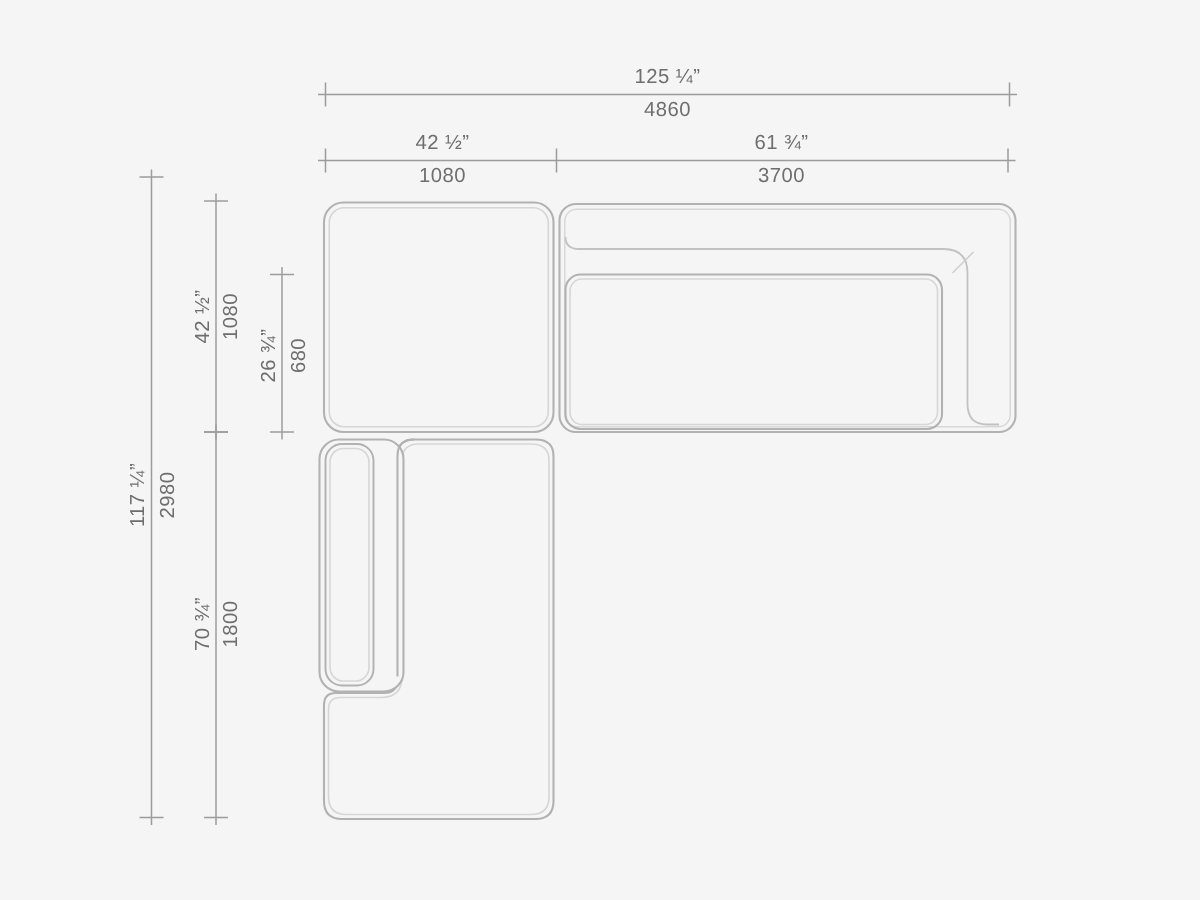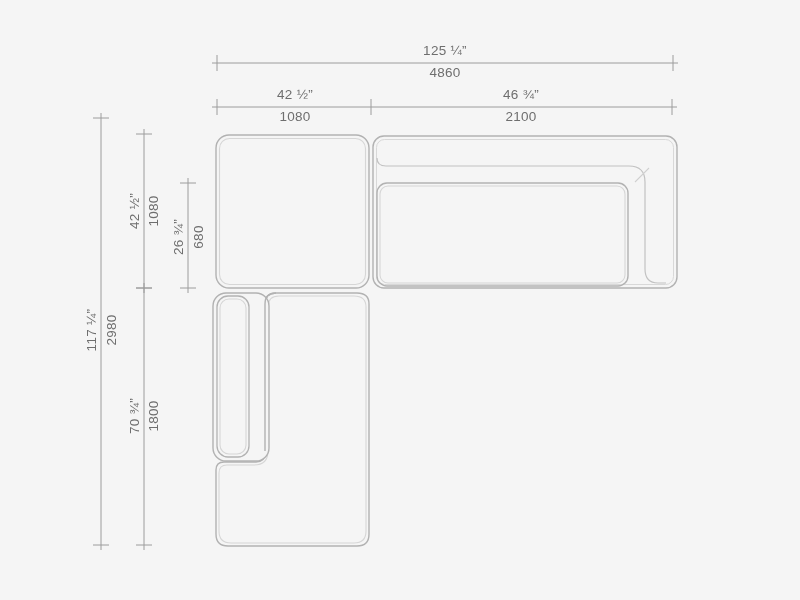--- a/index.html
+++ b/index.html
@@ -90,22 +90,22 @@
       </g>
     </g>
   </svg>
 
   <div class="dim-label" style="left:445px;top:51px">125 ¼”</div>
   <div class="dim-label" style="left:445px;top:73px">4860</div>
 
   <div class="dim-label" style="left:295px;top:95px">42 ½”</div>
   <div class="dim-label" style="left:295px;top:117px">1080</div>
 
-  <div class="dim-label" style="left:521px;top:95px">46 ¾”</div>
-  <div class="dim-label" style="left:521px;top:117px">2100</div>
+  <div class="dim-label" style="left:521px;top:95px">61 ¾”</div>
+  <div class="dim-label" style="left:521px;top:117px">3700</div>
 
   <div class="dim-label v" style="left:92px;top:330px">117 ¼”</div>
   <div class="dim-label v" style="left:112px;top:330px">2980</div>
 
   <div class="dim-label v" style="left:135px;top:211px">42 ½”</div>
   <div class="dim-label v" style="left:154px;top:211px">1080</div>
 
   <div class="dim-label v" style="left:179px;top:237px">26 ¾”</div>
   <div class="dim-label v" style="left:199px;top:237px">680</div>
 

